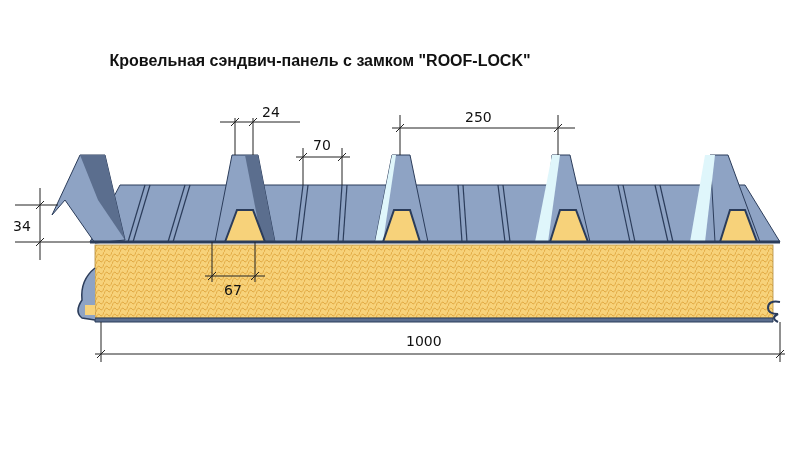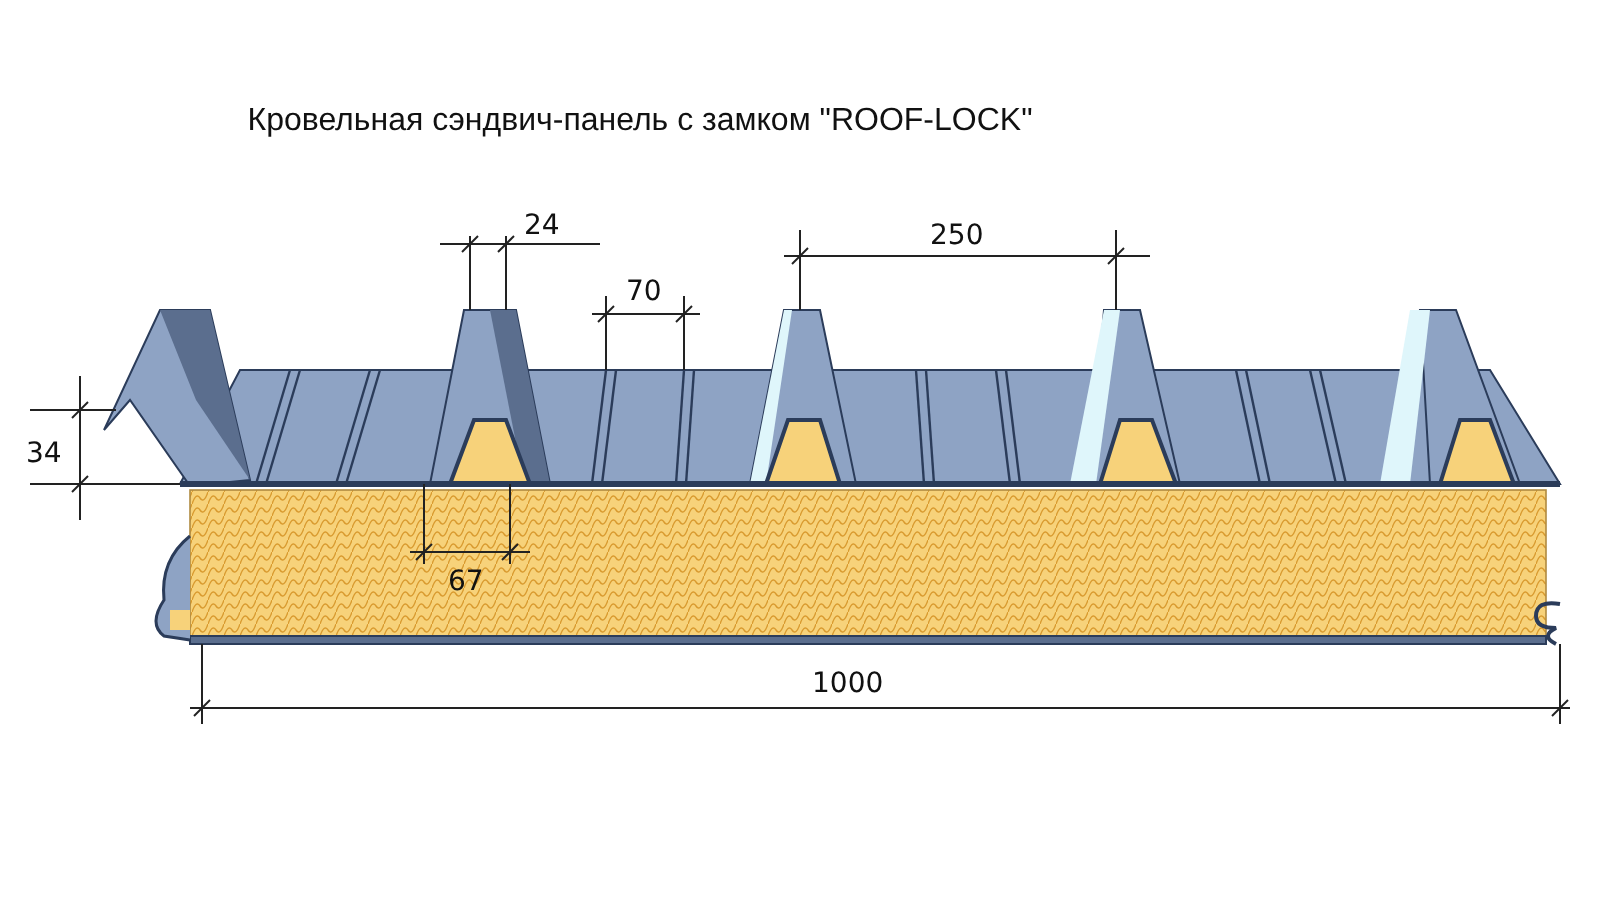--- a/index.html
+++ b/index.html
@@ -1,17 +1,17 @@
 <!DOCTYPE html>
 <html><head>
   <meta charset="utf-8">
   <style>
     html, body { margin: 0; padding: 0; background: #ffffff; }
     body { width: 800px; height: 459px; position: relative; overflow: hidden; font-family: "Liberation Sans", sans-serif; }
-    .title { position: absolute; left: 0; width: 640px; top: 52px; text-align: center; font-size: 16px; font-weight: normal; color: #111; }
+    .title { position: absolute; left: 0; width: 640px; top: 52px; text-align: center; font-size: 16px; font-weight: bold; color: #111; }
     svg { position: absolute; left: 0; top: 0; }
     .dim { font-family: "DejaVu Sans", sans-serif; font-size: 14px; fill: #111; }
   </style>
 </head>
 <body>
 
 <div class="title">Кровельная сэндвич-панель с замком "ROOF-LOCK"</div>
 
 <svg width="800" height="459" viewBox="0 0 800 459">
   <defs>

